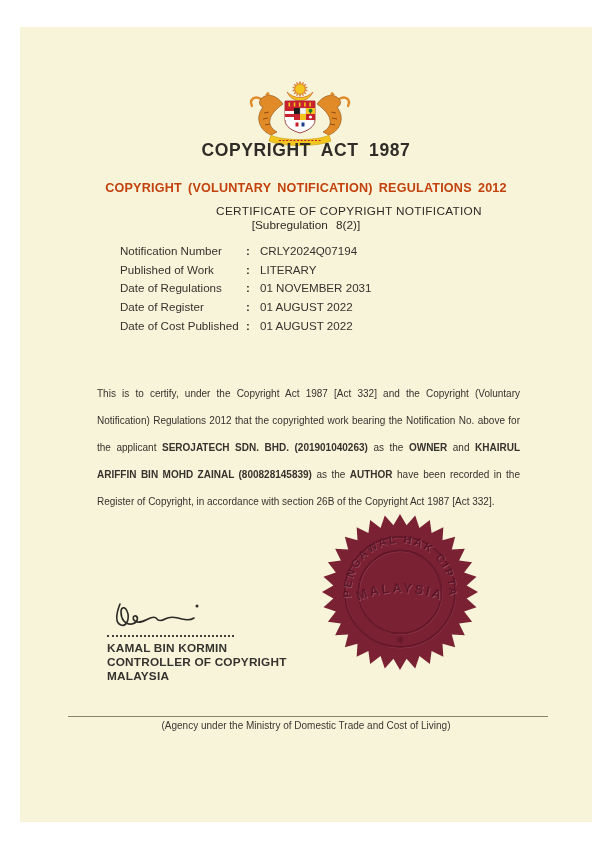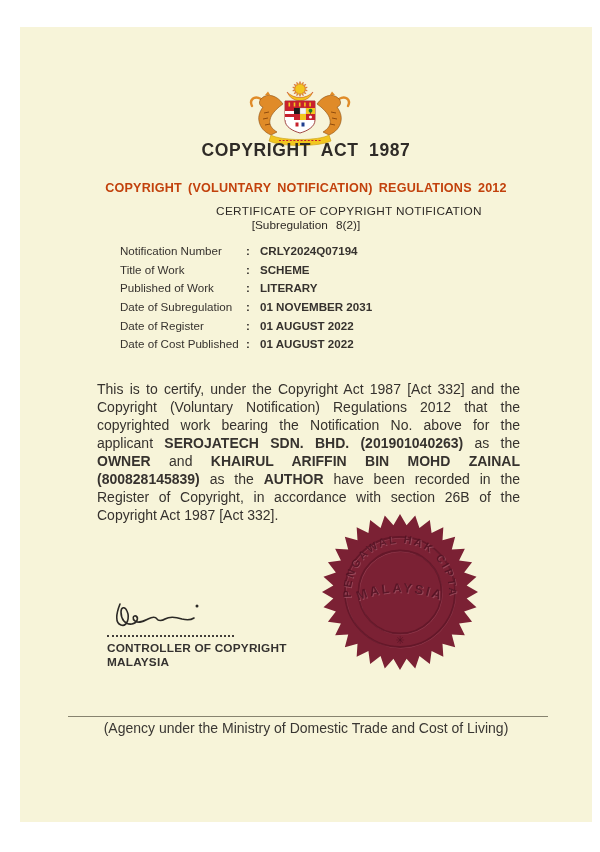--- a/index.html
+++ b/index.html
@@ -11,27 +11,27 @@
   .center { left:20px; width:572px; text-align:center; }
   .act-title { top:140px; font-size:17.5px; font-weight:700; letter-spacing:.6px; word-spacing:5px; color:#2f2b27; }
   .reg-title { top:181px; font-size:12.6px; font-weight:700; letter-spacing:.2px; word-spacing:2.5px; color:#c2410c; }
   .cert-title { top:204px; font-size:11.8px; font-weight:400; letter-spacing:.3px; color:#2f2b27;margin-left:43px; }
   .subreg { top:218px; font-size:11.8px; font-weight:400; word-spacing:5px; color:#2f2b27; }
   .details { left:107px; top:241px; width:420px;margin-left:13px; }
   .drow { display:flex; height:18.7px; align-items:center; font-size:11.6px; }
   .dlabel { width:126px; }
   .dcolon { width:14px; font-weight:700; }
   .dcolon::before { content:":"; }
-  .dvalue { font-weight:700; }
-  .certify { left:97px; top:380px; width:423px; font-size:14px; line-height:18px; text-align:justify; }
+  .dvalue { font-weight:400; }
+  .certify { left:97px; top:380px; width:423px; font-size:10px; line-height:27px; text-align:justify; }
   .certify b { font-weight:700; }
   .sig-line { left:107px; top:635px; width:127px; height:0; border-top:2px dotted #413d38; }
   .sig-block { left:107px; top:641px; font-size:11.8px; font-weight:700; line-height:14.2px; letter-spacing:.2px; color:#353230; }
   .foot-line { left:68px; top:716px; width:480px; height:0; border-top:1.5px solid #87836f; }
-  .foot-note { top:720px; font-size:14px; color:#3a3733; }
+  .foot-note { top:720px; font-size:10px; color:#3a3733; }
   svg text { font-family:"Liberation Sans", sans-serif; }
 </style>
 </head>
 <body>
 
 <div class="paper"></div>
 
 <svg class="abs" style="left:243px; top:80px;" width="114" height="70" viewBox="0 0 114 70">
 
   <polygon points="57.00,1.50 58.02,4.52 60.25,2.24 59.87,5.40 62.86,4.32 61.14,7.00 64.31,7.33 61.60,9.00 64.31,10.67 61.14,11.00 62.86,13.68 59.87,12.60 60.25,15.76 58.02,13.48 57.00,16.50 55.98,13.48 53.75,15.76 54.13,12.60 51.14,13.68 52.86,11.00 49.69,10.67 52.40,9.00 49.69,7.33 52.86,7.00 51.14,4.32 54.13,5.40 53.75,2.24 55.98,4.52" style="fill:var(--gold); stroke:#c2391f; stroke-width:.5;"></polygon>
@@ -88,31 +88,26 @@
 <div class="abs center cert-title">CERTIFICATE OF COPYRIGHT NOTIFICATION</div>
 <div class="abs center subreg">[Subregulation 8(2)]</div>
 
 <div class="abs details">
   <div class="drow">
     <span class="dlabel">Notification Number</span>
       <span class="dcolon"></span>
       <span class="dvalue">CRLY2024Q07194</span>
   </div>
   <div class="drow">
-    <span class="dlabel">Title of Work</span>
-      <span class="dcolon"></span>
-      <span class="dvalue">SCHEME</span>
-  </div>
-  <div class="drow">
     <span class="dlabel">Published of Work</span>
       <span class="dcolon"></span>
       <span class="dvalue">LITERARY</span>
   </div>
   <div class="drow">
-    <span class="dlabel">Date of Subregulation</span>
+    <span class="dlabel">Date of Regulations</span>
       <span class="dcolon"></span>
       <span class="dvalue">01 NOVEMBER 2031</span>
   </div>
   <div class="drow">
     <span class="dlabel">Date of Register</span>
       <span class="dcolon"></span>
       <span class="dvalue">01 AUGUST 2022</span>
   </div>
   <div class="drow">
     <span class="dlabel">Date of Cost Published</span>
@@ -147,18 +142,19 @@
   </text>
   <text x="0" y="52" text-anchor="middle" style="font-size:11px; fill:#521223; opacity:.85;">✳</text>
 </svg>
 
 <svg class="abs" style="left:110px; top:590px;" width="95" height="48" viewBox="0 0 95 48">
   <path d="M 10 14 C 6 24 5 33 11 35 C 17 37 20 28 17 21 C 15 16 11 17 11 22 C 11 29 15 35 22 34 C 27 33 29 28 26 26 C 23 25 22 29 25 31 C 29 34 34 31 38 29 C 42 27 45 26 47 29 C 48 31 52 31 55 29 C 60 26 66 27 72 29 C 76 30 81 30 84 28" style="fill:none; stroke:#2b2926; stroke-width:1.6; stroke-linecap:round;"></path>
   <circle cx="87" cy="16" r="1.5" style="fill:#2b2926;"></circle>
 </svg>
 <div class="abs sig-line"></div>
 <div class="abs sig-block">
+  <div>KAMAL BIN KORMIN</div>
   <div>CONTROLLER OF COPYRIGHT</div>
   <div>MALAYSIA</div>
 </div>
 
 <div class="abs foot-line"></div>
 <div class="abs center foot-note">(Agency under the Ministry of Domestic Trade and Cost of Living)</div>
 
 </body></html>

